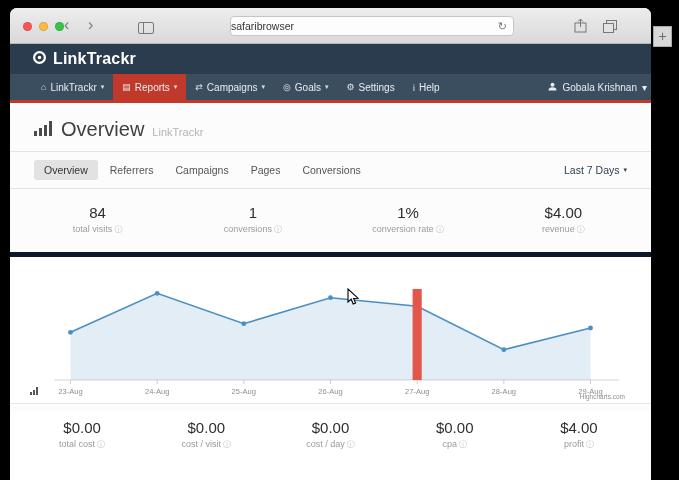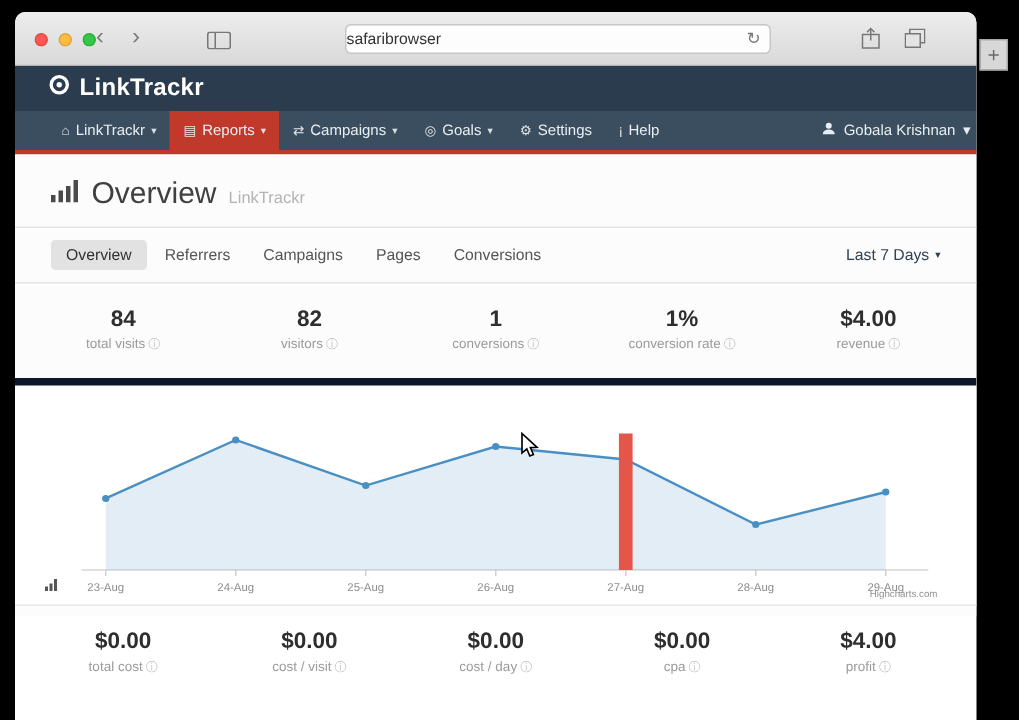--- a/index.html
+++ b/index.html
@@ -58,21 +58,21 @@
   .divider { border-top:1px solid #e4e4e4; }
 
   .tab-row { display:flex; align-items:center; padding:8px 24px; gap:2px; }
   .tab { padding:4px 10px; font-size:10.5px; color:#555; border-radius:3px; cursor:default; white-space:nowrap; }
   .tab.active { background:#e2e2e2; color:#333; }
   .date-range { margin-left:auto; font-size:10.5px; color:#2f4154; display:flex; align-items:center; gap:4px; }
   .date-range .caret { font-size:7px; }
 
   .stats-row { display:flex; padding:15px 10px 12px; }
   .stat { flex:1; text-align:center; }
-  .stat-value { font-size:15px; font-weight:bold; color:#2e2e2e; }
+  .stat-value { font-size:15px; font-weight:normal; color:#2e2e2e; }
   .stat-label { font-size:9px; color:#9b9b9b; margin-top:3px; }
   .info-ic { font-size:8px; color:#c2c2c2; margin-left:2px; }
 
   .chart-panel { position:relative; margin-top:5px; height:152px; background:#fff;
                  border-top:5px solid #0f172a; border-bottom:1px solid #e8e8e8; padding:0 24px; }
   .chart-svg { display:block; width:100%; height:144px; margin-top:3px; }
   .hc-credit { position:absolute; right:26px; bottom:3px; font-size:6.5px; color:#909090; }
   .mini-ic { position:absolute; left:20px; bottom:4px; }
 
   .cursor { position:absolute; left:347px; top:288px; pointer-events:none; }
@@ -197,24 +197,20 @@
           <span>Last 7 Days</span>
           <span class="caret">▾</span>
         </span>
       </div>
       <div class="divider"></div>
 
       <div class="stats-row">
         <div class="stat">
           <div class="stat-value">84</div>
           <div class="stat-label"><span>total visits</span><span class="info-ic">ⓘ</span></div>
-        </div>
-        <div class="stat">
-          <div class="stat-value">82</div>
-          <div class="stat-label"><span>visitors</span><span class="info-ic">ⓘ</span></div>
         </div>
         <div class="stat">
           <div class="stat-value">1</div>
           <div class="stat-label"><span>conversions</span><span class="info-ic">ⓘ</span></div>
         </div>
         <div class="stat">
           <div class="stat-value">1%</div>
           <div class="stat-label"><span>conversion rate</span><span class="info-ic">ⓘ</span></div>
         </div>
         <div class="stat">

